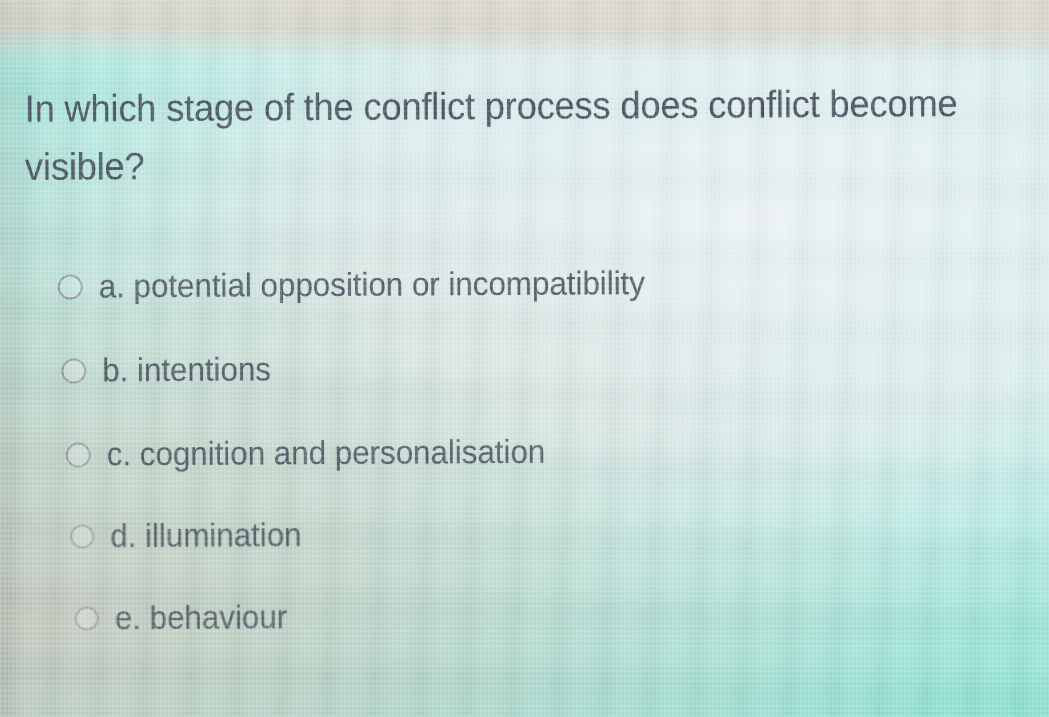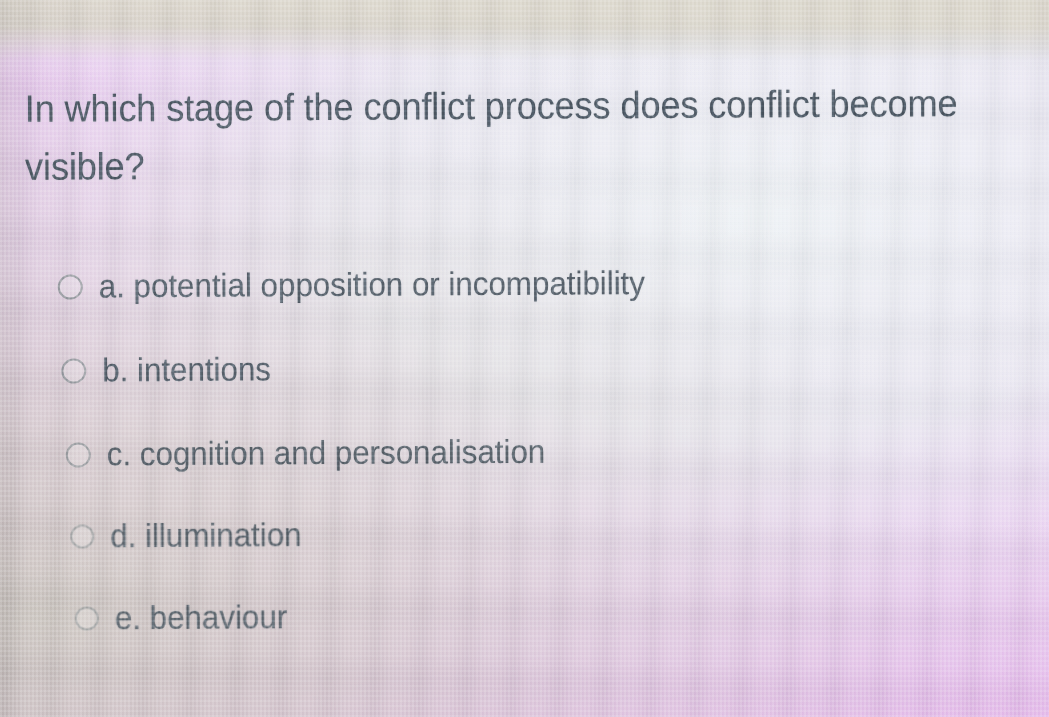--- a/index.html
+++ b/index.html
@@ -9,21 +9,21 @@
     background: #000;
   }
 
   #screenshot {
     position: relative;
     width: 1049px;
     height: 717px;
     overflow: hidden;
     font-family: "Liberation Sans", "DejaVu Sans", sans-serif;
     
-    background-color: #f0abfc;
+    background-color: #5eead4;
   }
 
   
   .layer {
     position: absolute;
     inset: 0;
     pointer-events: none;
   }
 
   

